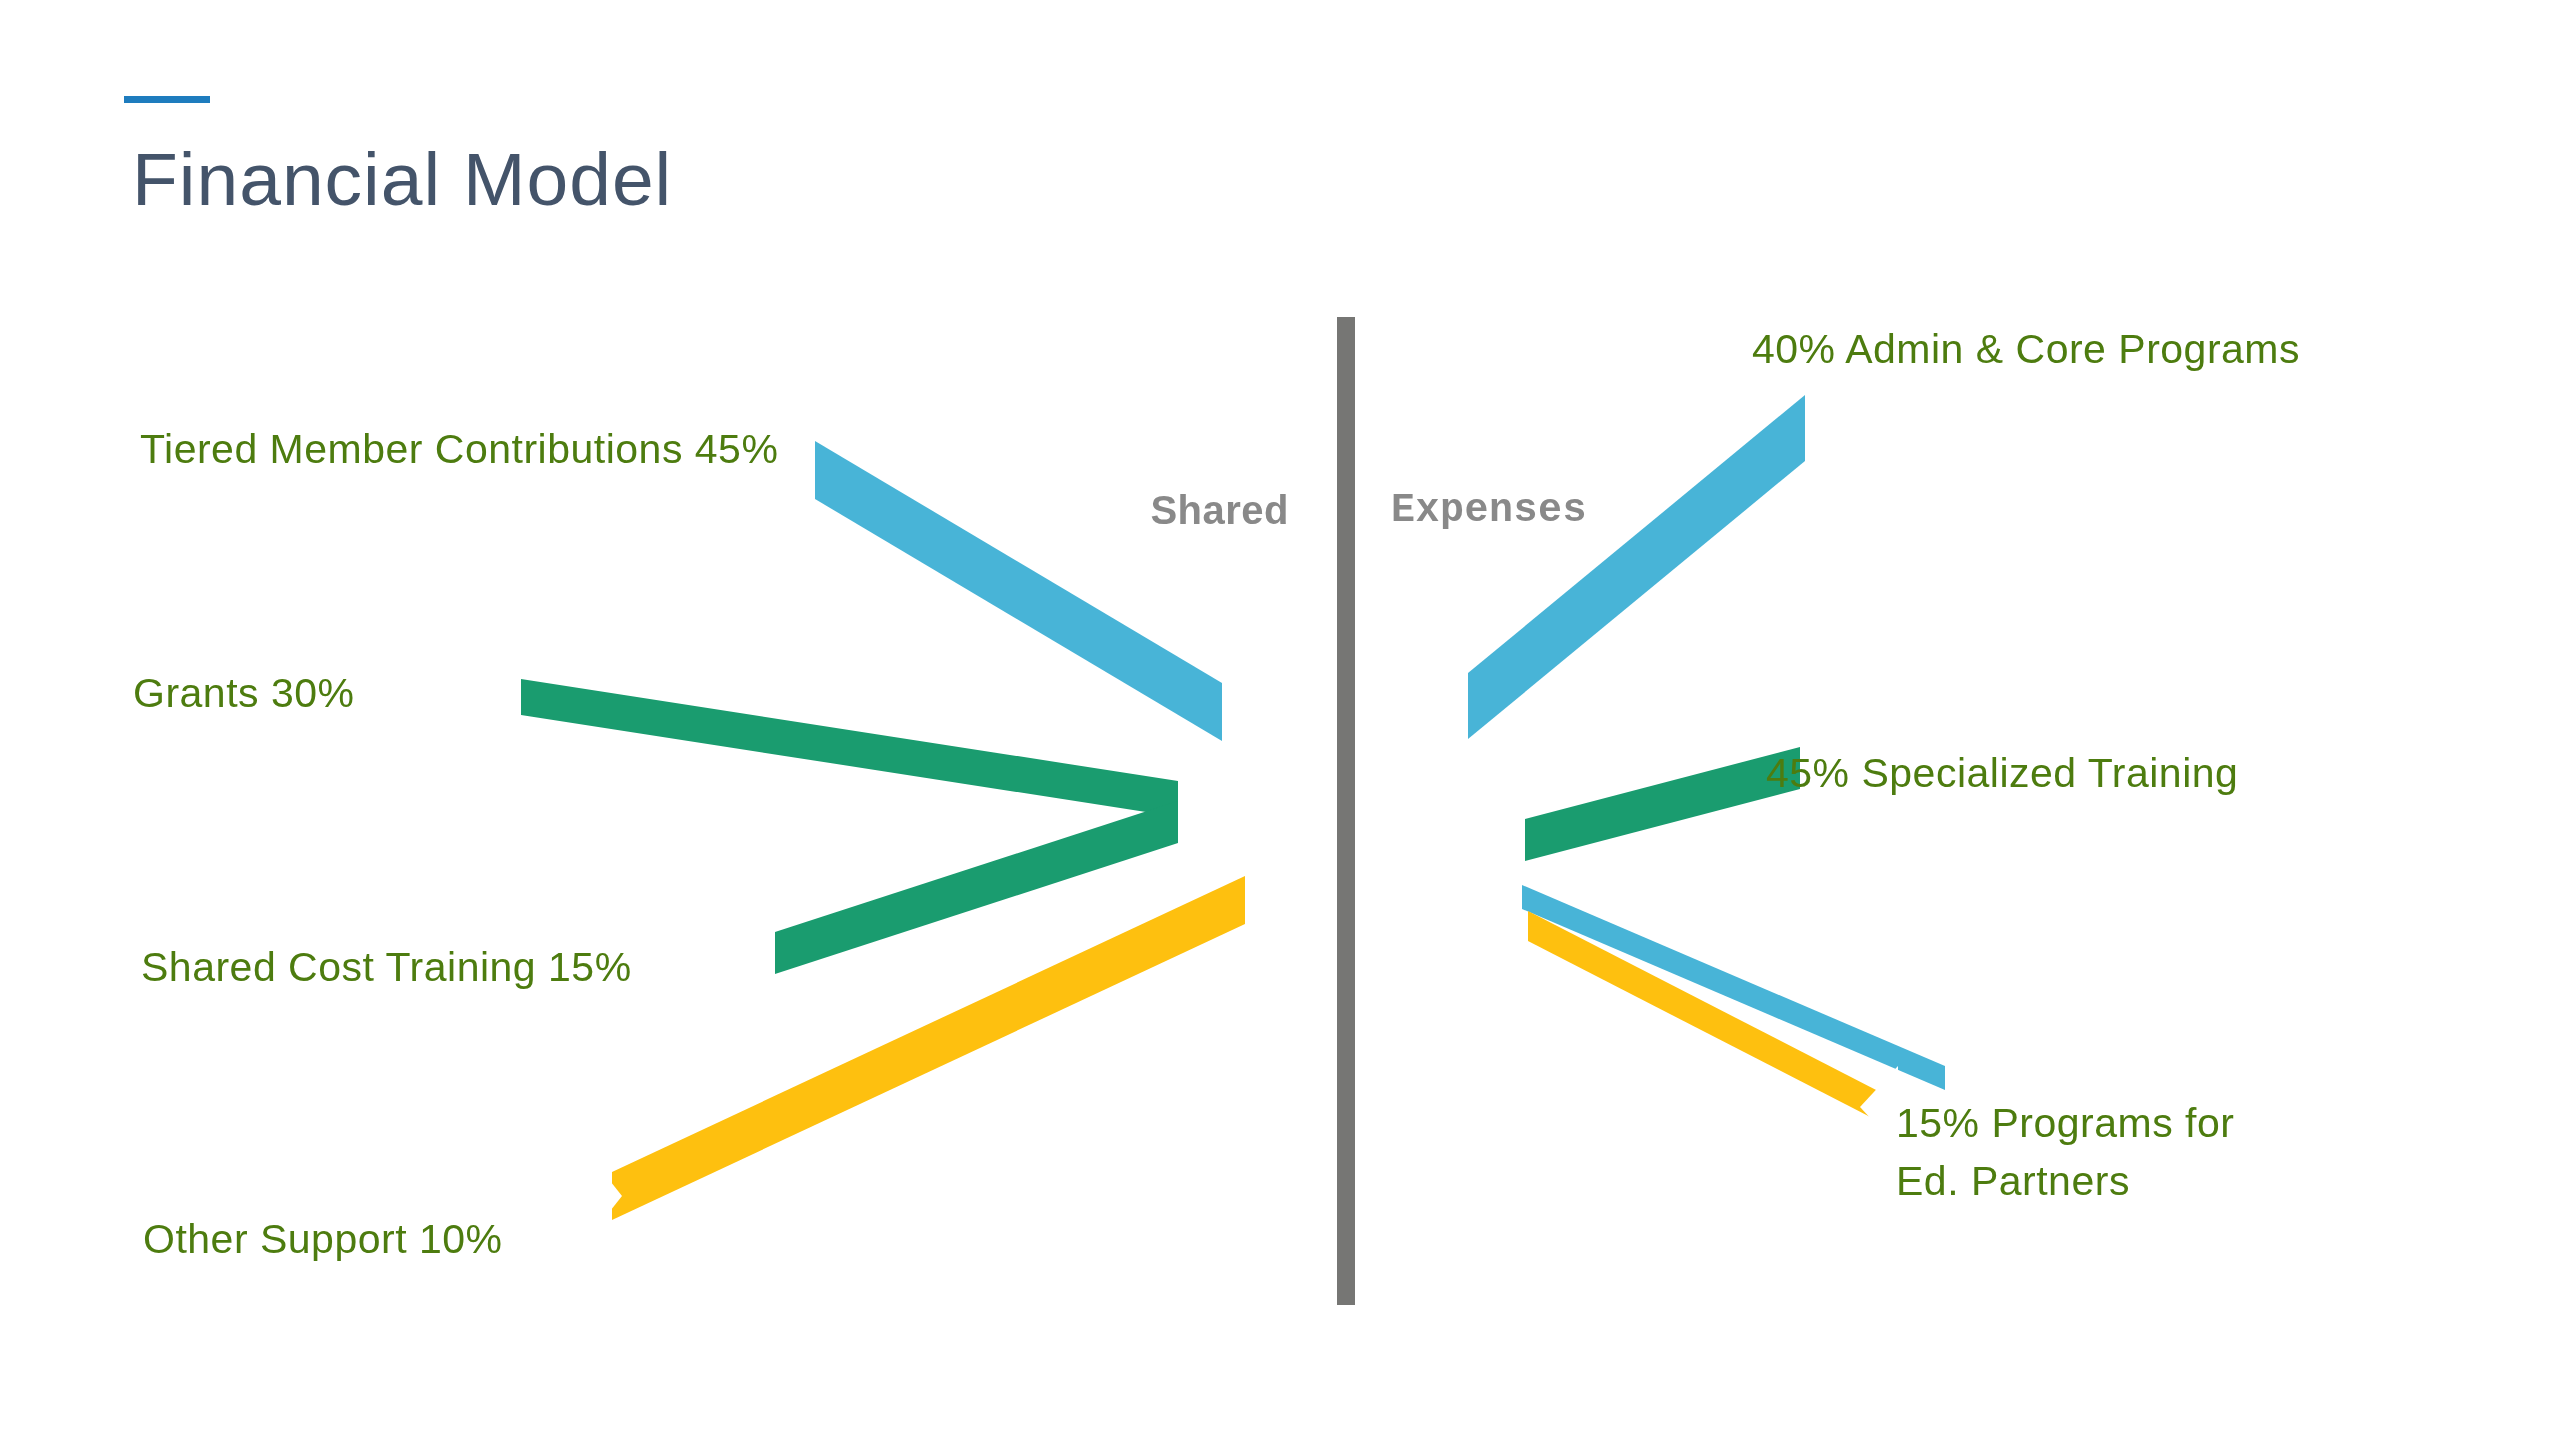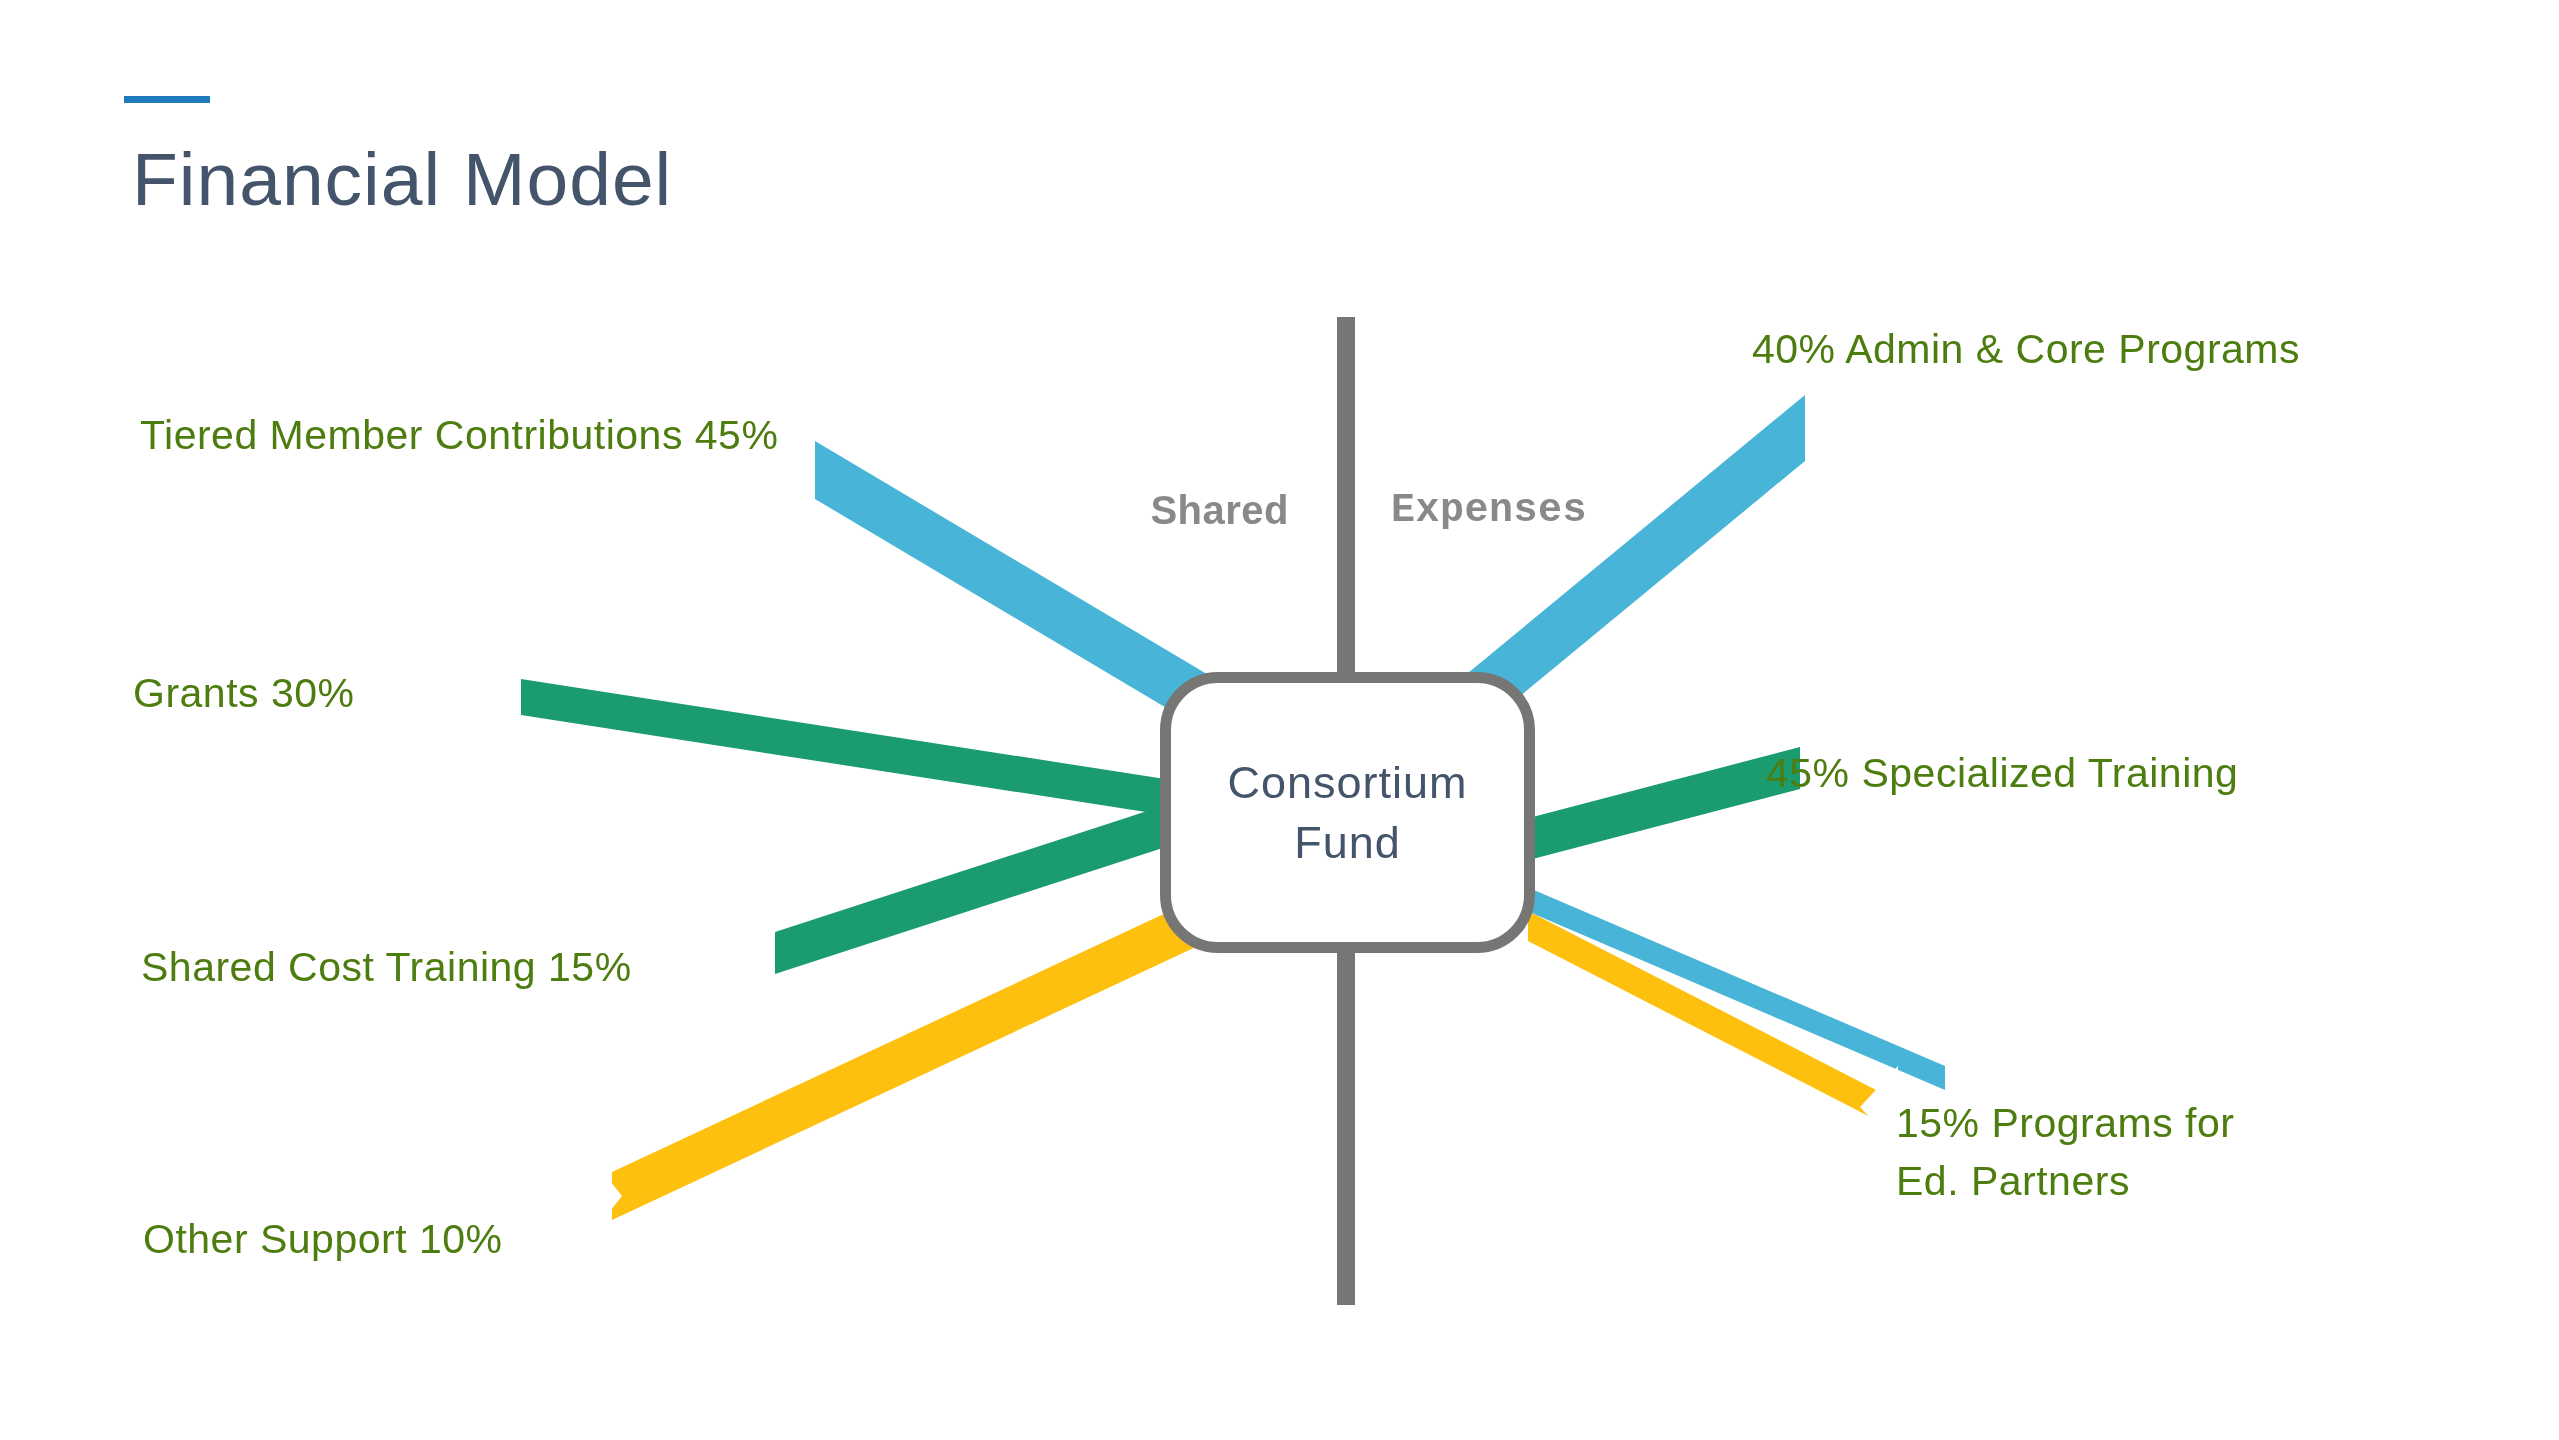--- a/index.html
+++ b/index.html
@@ -22,21 +22,21 @@
   .col-header{
     position:absolute;top:488px;font-size:40px;font-weight:700;color:#898989;
     letter-spacing:0.5px;z-index:2;
   }
   .col-header.income{left:1139px;width:150px;text-align:right;}
   .col-header.expenses{left:1391px;font-family:Liberation Mono, monospace;}
   .flow-label{
     position:absolute;font-size:41px;color:#4d7c0f;letter-spacing:0.5px;
     white-space:nowrap;z-index:4;line-height:1.42;
   }
-  .lbl-tiered{left:140px;top:406px;}
+  .lbl-tiered{left:140px;top:420px;}
   .lbl-grants{left:133px;top:664px;}
   .lbl-shared{left:141px;top:938px;}
   .lbl-other{left:143px;top:1210px;}
   .lbl-admin{left:1752px;top:320px;}
   .lbl-specialized{left:1766px;top:744px;}
   .lbl-programs{left:1896px;top:1094px;}
 </style>
 </head>
 <body>
 
@@ -56,26 +56,20 @@
       <polygon points="1525,819 1800,747 1800,789 1525,861" fill="#1A9C6F"></polygon>
       <polygon points="1522,885 1945,1066 1945,1090 1522,909" fill="#48B4D7"></polygon>
       <polygon points="1528,911 1880,1092 1880,1122 1528,941" fill="#FEC00F"></polygon>
       <polygon points="584,1148 622,1196 584,1244" fill="#FFFFFF"></polygon>
       <polygon points="1898,1066 1860,1107 1898,1148" fill="#FFFFFF"></polygon>
     </svg>
 
   <div class="col-header income">Shared</div>
   <div class="col-header expenses">Expenses</div>
 
-  <div class="center-box">
-    <div>
-      <div>Consortium</div>
-      <div>Fund</div>
-    </div>
-  </div>
 
   <div class="flow-label lbl-tiered">Tiered Member Contributions 45%</div>
   <div class="flow-label lbl-grants">Grants 30%</div>
   <div class="flow-label lbl-shared">Shared Cost Training 15%</div>
   <div class="flow-label lbl-other">Other Support 10%</div>
 
   <div class="flow-label lbl-admin">40% Admin &amp; Core Programs</div>
   <div class="flow-label lbl-specialized">45% Specialized Training</div>
   <div class="flow-label lbl-programs">
     <div>15% Programs for</div>

